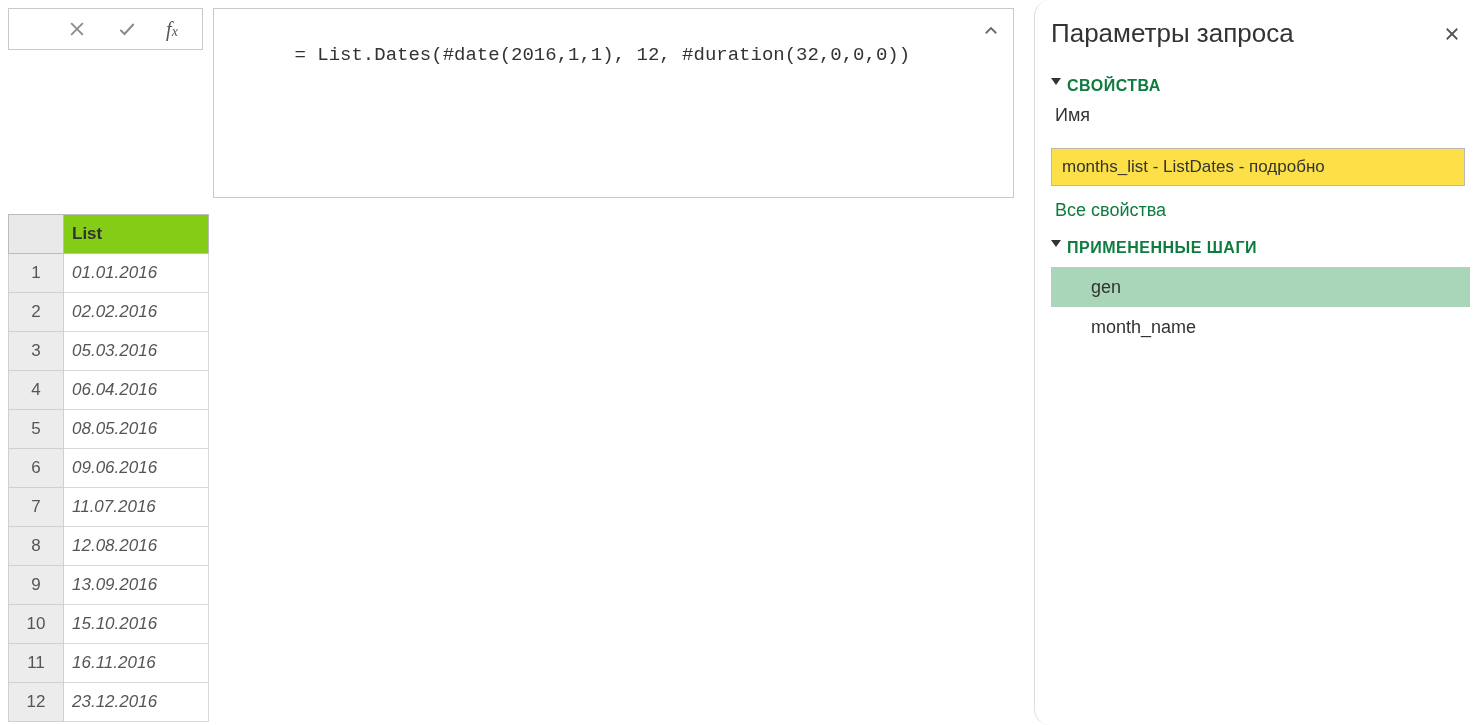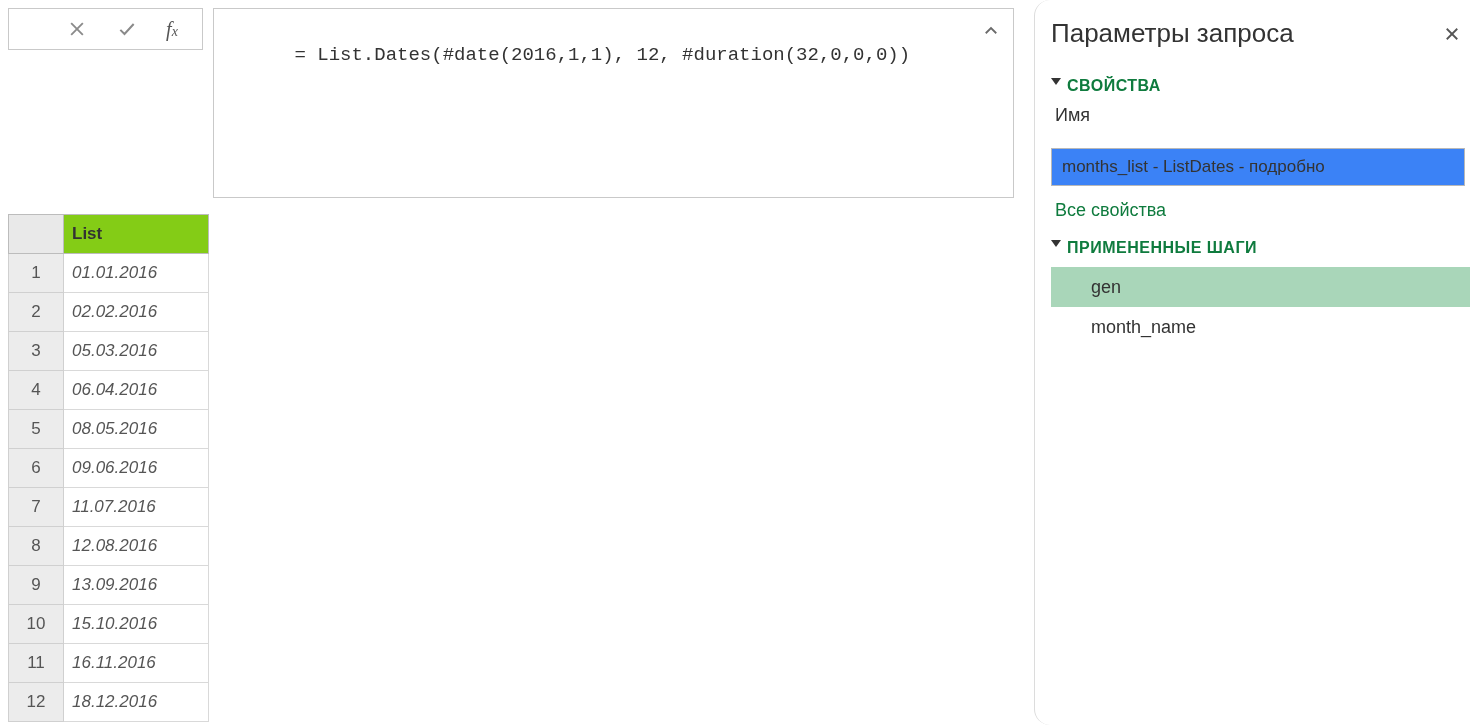--- a/index.html
+++ b/index.html
@@ -171,21 +171,21 @@
     color: #333;
     margin: 4px 0 22px 4px;
   }
   .text-input {
     width: 414px;
     height: 38px;
     border: 1px solid #b8b8b8;
     padding: 0 10px;
     font-size: 17px;
     color: #333;
-    background: #3b82f6;
+    background: #fde047;
     margin-left: 0;
     font-family: inherit;
   }
   .link {
     display: inline-block;
     margin: 14px 0 0 4px;
     font-size: 18px;
     color: #0f7b3e;
   }
   .steps-list {
@@ -286,21 +286,21 @@
           <tr>
             <td class="rownum">10</td>
             <td class="cell">15.10.2016</td>
           </tr>
           <tr>
             <td class="rownum">11</td>
             <td class="cell">16.11.2016</td>
           </tr>
           <tr>
             <td class="rownum">12</td>
-            <td class="cell">18.12.2016</td>
+            <td class="cell">23.12.2016</td>
           </tr>
         </tbody>
     </table>
   </div>
 
 </div>
 
 <div class="side-panel">
   <div class="panel-header">
     <div class="panel-title">Параметры запроса</div>

